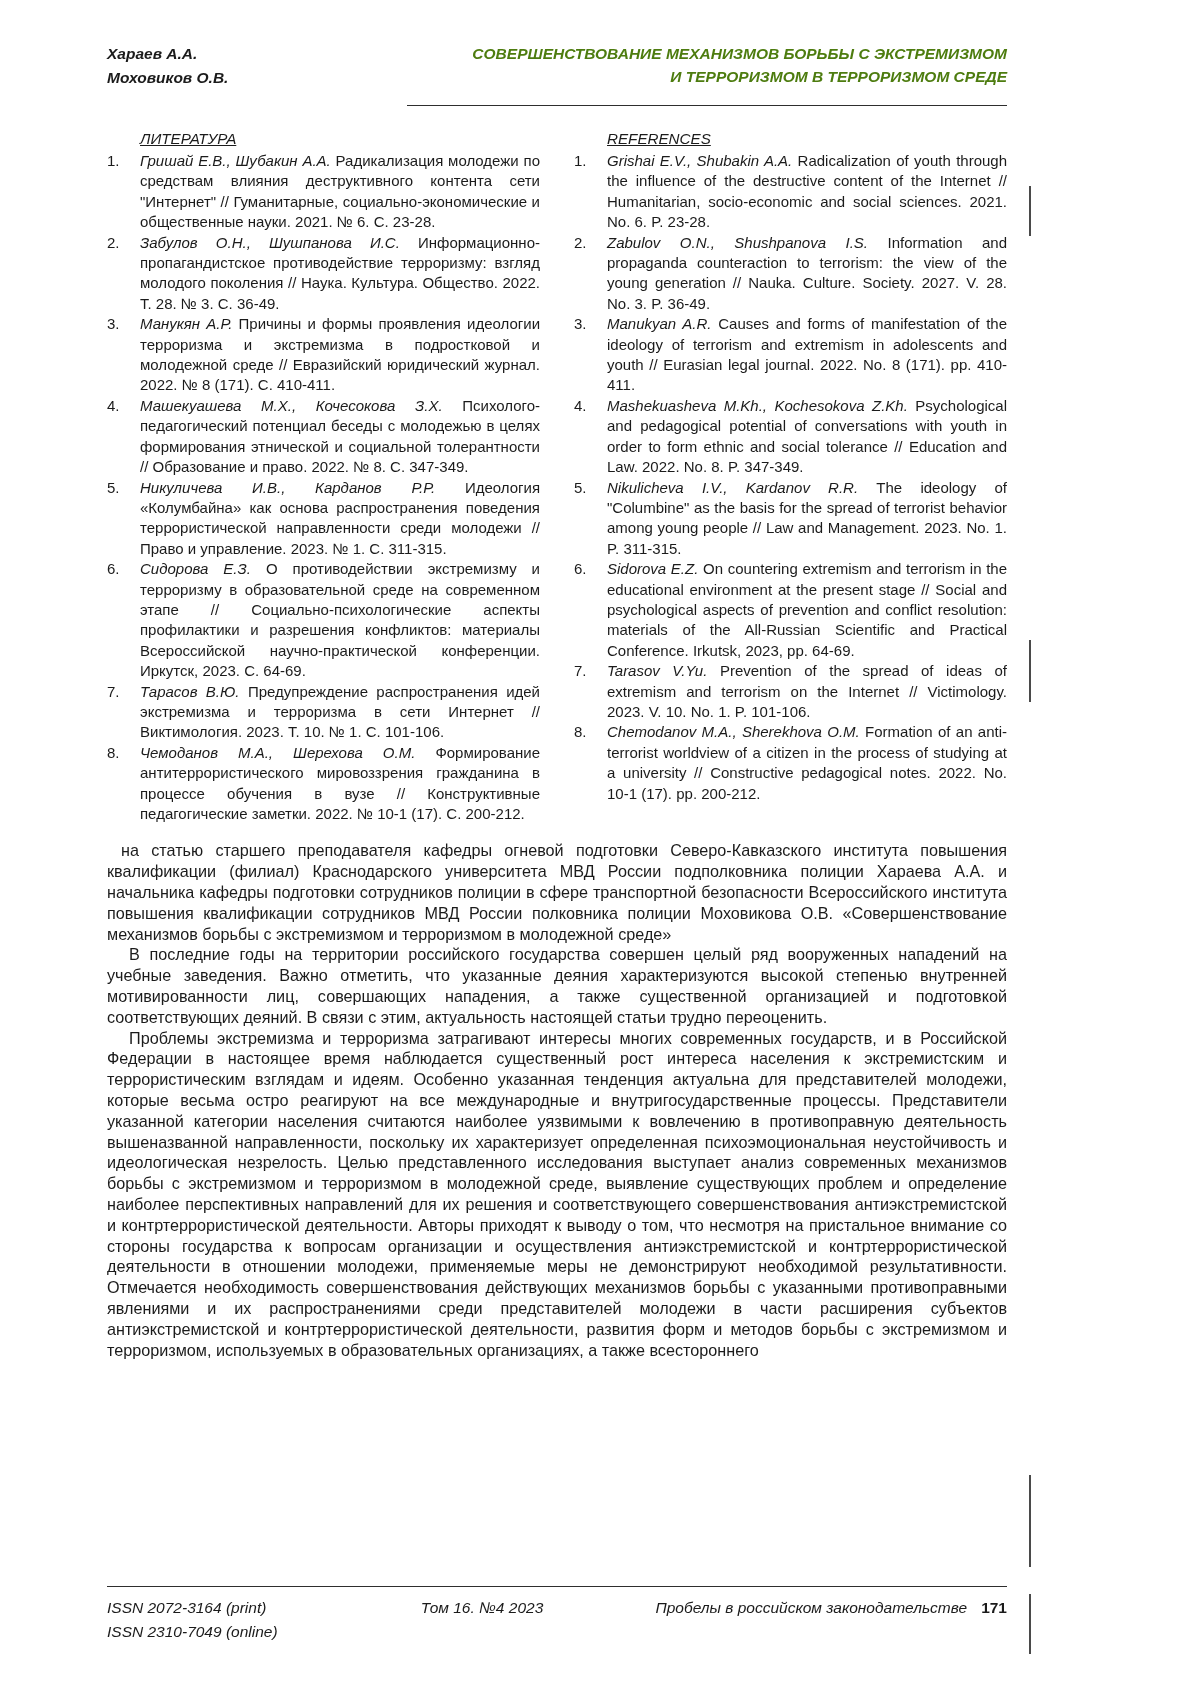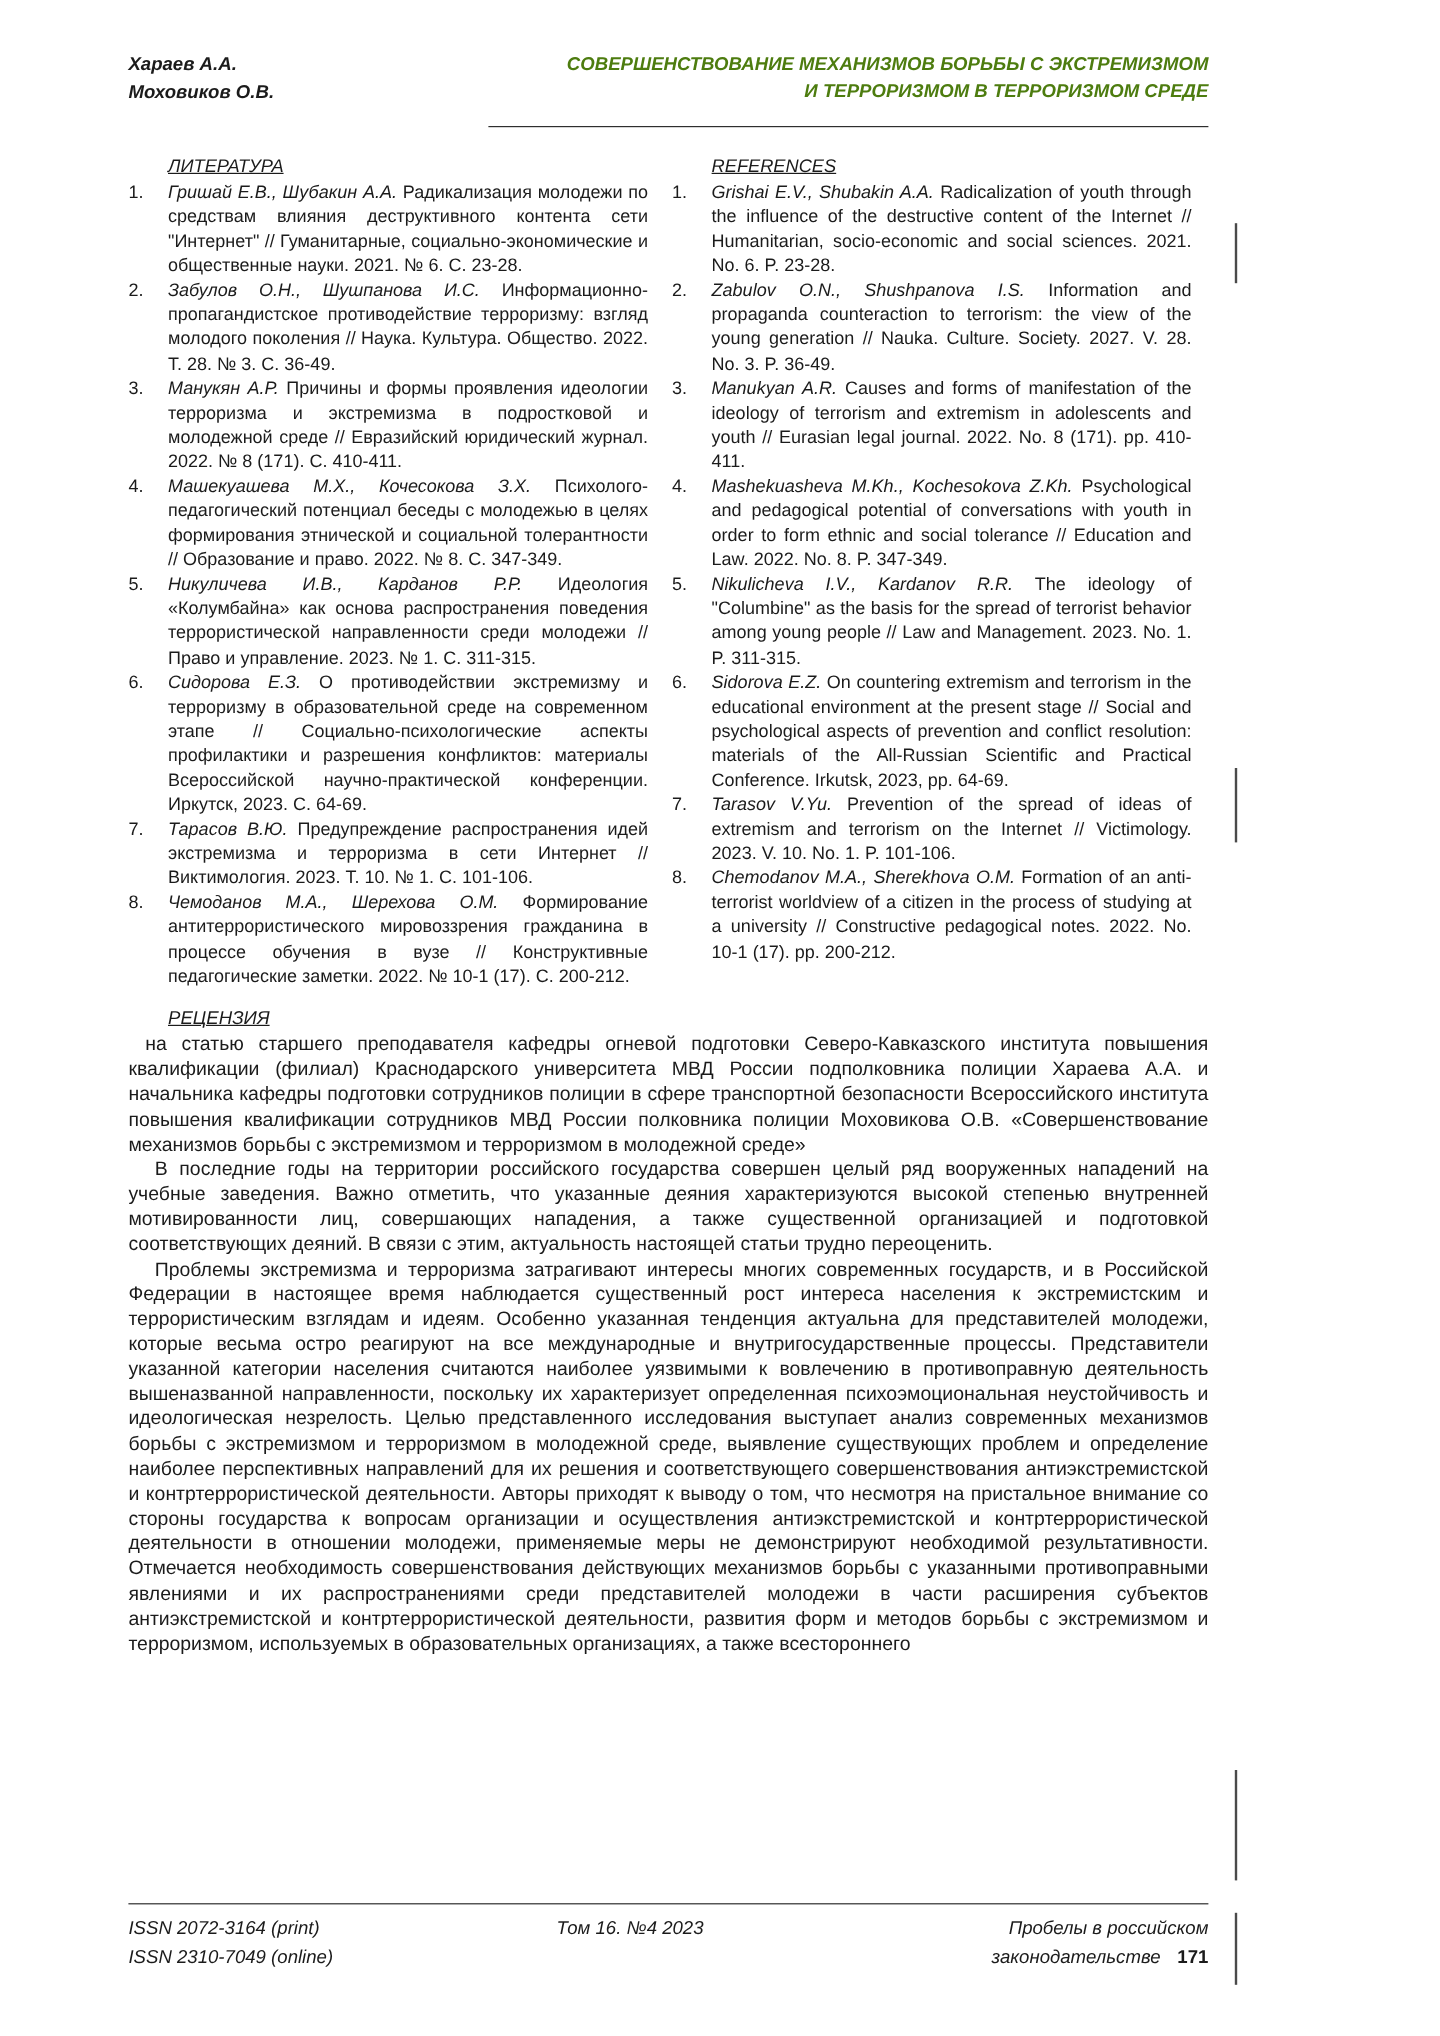--- a/index.html
+++ b/index.html
@@ -39,21 +39,21 @@
     color: #4d7c0f;
   }
   .header-rule {
     height: 0;
     border-top: 1.6px solid #2e2e2e;
     margin: 15px 0 0 300px;
   }
   
   .columns {
     display: flex;
-    gap: 20px;
+    gap: 34px;
     margin-top: 24px;
   }
   .col { width: 433px; }
   .col-heading {
     margin: 0 0 4px 33px;
     font-size: 15.2px;
     font-weight: normal;
     font-style: italic;
     text-decoration: underline;
   }
@@ -95,21 +95,20 @@
     left: 107px;
     top: 1586px;
     width: 900px;
     border-top: 1.6px solid #2e2e2e;
     padding-top: 9px;
     display: flex;
     align-items: flex-start;
     font-size: 15.5px;
     font-style: italic;
     line-height: 24px;
-    gap: 43px;
   }
   .f-left  { width: 255px; }
   .f-center{ width: 240px; text-align: center; }
   .f-right { flex: 1; text-align: right; }
   .page-num {
     font-style: normal;
     font-weight: bold;
     margin-left: 14px;
     margin-top: 28px;
   }
@@ -168,21 +167,20 @@
             <div class="ref-item"><span class="ref-num">4.</span><span class="ref-authors">Mashekuasheva M.Kh., Kochesokova Z.Kh. </span><span>Psychological and pedagogical potential of conversations with youth in order to form ethnic and social tolerance // Education and Law. 2022. No. 8. P. 347-349.</span></div>
             <div class="ref-item"><span class="ref-num">5.</span><span class="ref-authors">Nikulicheva I.V., Kardanov R.R. </span><span>The ideology of "Columbine" as the basis for the spread of terrorist behavior among young people // Law and Management. 2023. No. 1. P. 311-315.</span></div>
             <div class="ref-item"><span class="ref-num">6.</span><span class="ref-authors">Sidorova E.Z. </span><span>On countering extremism and terrorism in the educational environment at the present stage // Social and psychological aspects of prevention and conflict resolution: materials of the All-Russian Scientific and Practical Conference. Irkutsk, 2023, pp. 64-69.</span></div>
             <div class="ref-item"><span class="ref-num">7.</span><span class="ref-authors">Tarasov V.Yu. </span><span>Prevention of the spread of ideas of extremism and terrorism on the Internet // Victimology. 2023. V. 10. No. 1. P. 101-106.</span></div>
             <div class="ref-item"><span class="ref-num">8.</span><span class="ref-authors">Chemodanov M.A., Sherekhova O.M. </span><span>Formation of an anti-terrorist worldview of a citizen in the process of studying at a university // Constructive pedagogical notes. 2022. No. 10-1 (17). pp. 200-212.</span></div>
           </div>
       </section>
     </div>
 
     <section class="review">
-      <h2 class="review-heading">РЕЦЕНЗИЯ</h2>
       <div id="review-paragraphs">
           <p class="first">на статью старшего преподавателя кафедры огневой подготовки Северо-Кавказского института повышения квалификации (филиал) Краснодарского университета МВД России подполковника полиции Хараева А.А. и начальника кафедры подготовки сотрудников полиции в сфере транспортной безопасности Всероссийского института повышения квалификации сотрудников МВД России полковника полиции Моховикова О.В. «Совершенствование механизмов борьбы с экстремизмом и терроризмом в молодежной среде»</p>
           <p>В последние годы на территории российского государства совершен целый ряд вооруженных нападений на учебные заведения. Важно отметить, что указанные деяния характеризуются высокой степенью внутренней мотивированности лиц, совершающих нападения, а также существенной организацией и подготовкой соответствующих деяний. В связи с этим, актуальность настоящей статьи трудно переоценить.</p>
           <p>Проблемы экстремизма и терроризма затрагивают интересы многих современных государств, и в Российской Федерации в настоящее время наблюдается существенный рост интереса населения к экстремистским и террористическим взглядам и идеям. Особенно указанная тенденция актуальна для представителей молодежи, которые весьма остро реагируют на все международные и внутригосударственные процессы. Представители указанной категории населения считаются наиболее уязвимыми к вовлечению в противоправную деятельность вышеназванной направленности, поскольку их характеризует определенная психоэмоциональная неустойчивость и идеологическая незрелость. Целью представленного исследования выступает анализ современных механизмов борьбы с экстремизмом и терроризмом в молодежной среде, выявление существующих проблем и определение наиболее перспективных направлений для их решения и соответствующего совершенствования антиэкстремистской и контртеррористической деятельности. Авторы приходят к выводу о том, что несмотря на пристальное внимание со стороны государства к вопросам организации и осуществления антиэкстремистской и контртеррористической деятельности в отношении молодежи, применяемые меры не демонстрируют необходимой результативности. Отмечается необходимость совершенствования действующих механизмов борьбы с указанными противоправными явлениями и их распространениями среди представителей молодежи в части расширения субъектов антиэкстремистской и контртеррористической деятельности, развития форм и методов борьбы с экстремизмом и терроризмом, используемых в образовательных организациях, а также всестороннего</p>
         </div>
     </section>
 
   </div>
 
   <footer class="footer">

